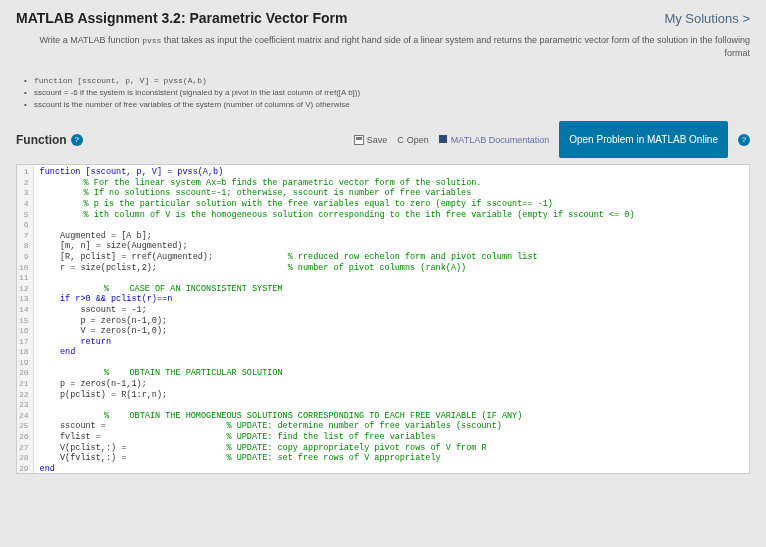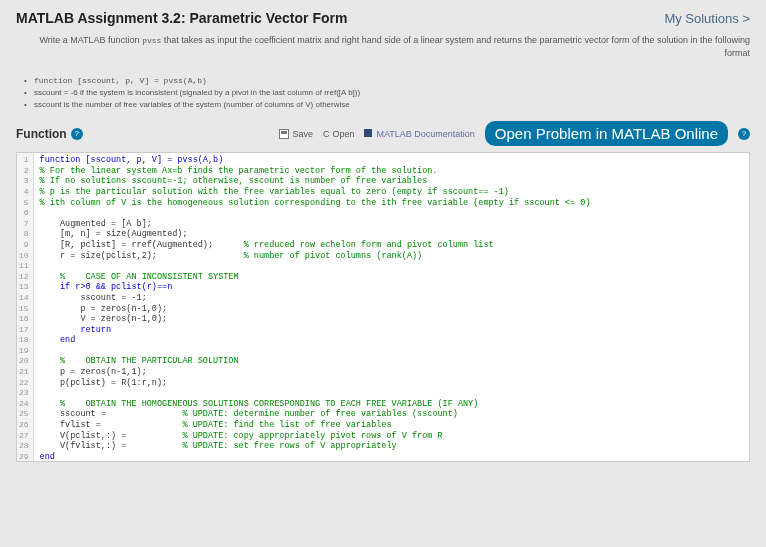--- a/index.html
+++ b/index.html
@@ -21,42 +21,42 @@
   ul.bullets li { font-size: 8px; color: #555; line-height: 1.5; position: relative; }
   ul.bullets li::before { content: "•"; position: absolute; left: -10px; color: #555; }
   .code-inline { font-family: "Courier New", monospace; font-size: 8px; }
   .func-title { font-size: 12px; font-weight: bold; color: #333; }
   .func-bar { display: flex; justify-content: space-between; align-items: center; margin: 10px 0 6px 0; }
   .func-actions { display: flex; align-items: center; gap: 10px; }
   .action-link { font-size: 9px; color: #555; cursor: pointer; display: flex; align-items: center; gap: 3px; }
   .doc-link { font-size: 9px; color: #6070a0; cursor: pointer; display: flex; gap: 4px;}
   .doc-link .sq { width: 8px; height: 8px; background: #304878; display:inline-block; }
   .open-btn {
-    background: #0076a8; color: #fff; font-size: 15px; padding: 4px 10px;
-    border: none; border-radius: 10px; cursor: pointer;
+    background: #0076a8; color: #fff; font-size: 10px; padding: 13px 10px;
+    border: none; border-radius: 2px; cursor: pointer;
   }
   .help-circle {
     width: 12px; height: 12px; border-radius: 50%; background: #0076a8;
     color: #fff; font-size: 8px; display: inline-flex; align-items: center;
     justify-content: center; cursor: pointer;
   }
   .editor {
     background: #fff; border: 1px solid #ccc; height: 310px; overflow: hidden;
     font-family: "Courier New", monospace; font-size: 8.5px; line-height: 1.25;
     white-space: pre; display: flex;
   }
   .gutter {
     background: #f4f4f4; color: #999; text-align: right; padding: 2px 4px 2px 2px;
     border-right: 1px solid #ddd; user-select: none; font-size: 8px;
   }
   .gutter div { height: 10.6px; }
   .code { padding: 2px 6px; flex: 1; color: #333; }
   .code div { height: 10.6px; }
   .kw { color: #0000cc; }
-  .com { color: #008800; }
+  .com { color: #008800; margin-left: 44px; }
   .save-icon { width:10px; height:10px; border:1px solid #777; position:relative; background:#fff;}
   .save-icon::before{content:"";position:absolute;top:1px;left:1px;right:1px;height:3px;background:#777;}
 </style>
 </head>
 <body>
 
 <div class="page">
   <div class="header-row">
     <div class="title">MATLAB Assignment 3.2: Parametric Vector Form</div>
     <div class="my-solutions">My Solutions &gt;</div>

